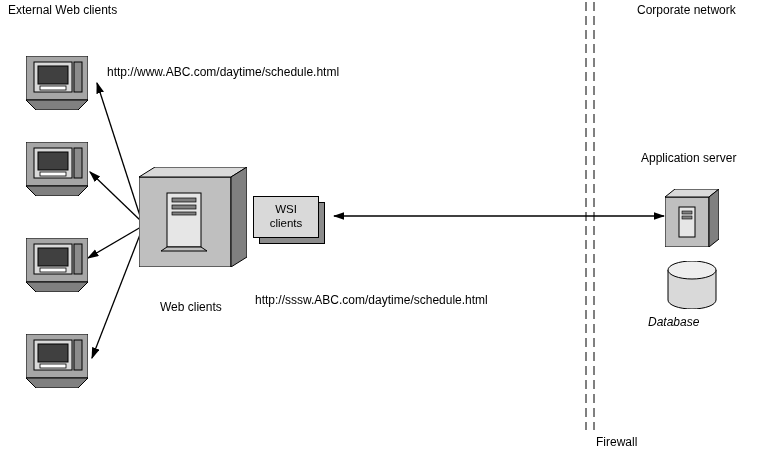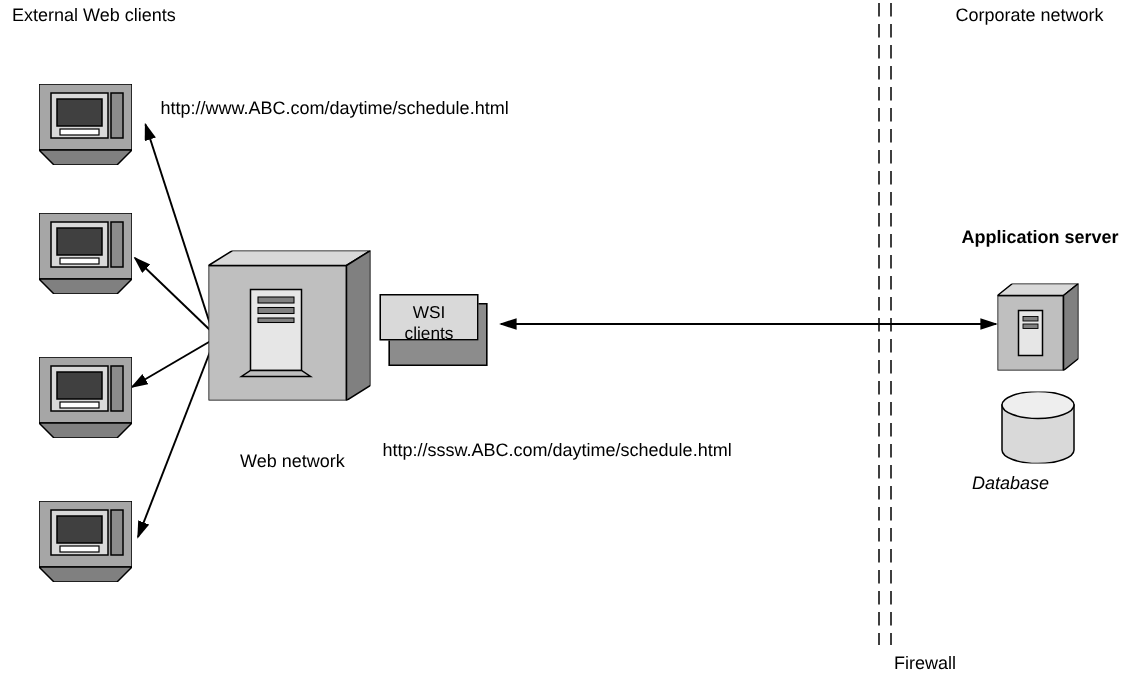--- a/index.html
+++ b/index.html
@@ -43,21 +43,21 @@
     width: 108px;
     height: 100px;
   }
   .appserver {
     width: 54px;
     height: 58px;
   }
   .wsi-box {
     position: absolute;
     width: 66px;
-    height: 31px;
+    height: 42px;
     background: #d9d9d9;
     border: 1px solid #000000;
     box-sizing: border-box;
     font-size: 11.5px;
     text-align: center;
     line-height: 1.2;
     padding-top: 6px;
     color: #000;
   }
   .wsi-shadow {
@@ -79,23 +79,23 @@
 <div id="canvas">
 
   <div class="label" style="left:8px; top:4px;">External Web clients</div>
 
   <div class="label" style="left:637px; top:4px;">Corporate network</div>
 
   <div class="label" style="left:107px; top:66px;">http://www.ABC.com/daytime/schedule.html</div>
 
   <div class="label" style="left:255px; top:246px;margin-top:48px;">http://sssw.ABC.com/daytime/schedule.html</div>
 
-  <div class="label" style="left:160px; top:301px;">Web network</div>
-
-  <div class="label" style="left:641px; top:152px;font-weight:bold;">Application server</div>
+  <div class="label" style="left:160px; top:301px;">Web clients</div>
+
+  <div class="label" style="left:641px; top:152px;">Application server</div>
 
   <div class="label" style="left:648px; top:316px;font-style:italic;">Database</div>
 
   <div class="label" style="left:560px; top:436px;padding-left:36px;">Firewall</div>
 
   <svg class="layer" viewBox="0 0 759 452" xmlns="http://www.w3.org/2000/svg">
     <defs>
       <marker id="arrow" markerWidth="9" markerHeight="9" refX="8" refY="3" orient="auto" markerUnits="strokeWidth">
         <path d="M0,0 L9,3 L0,6 z" fill="#000000"></path>
       </marker>

